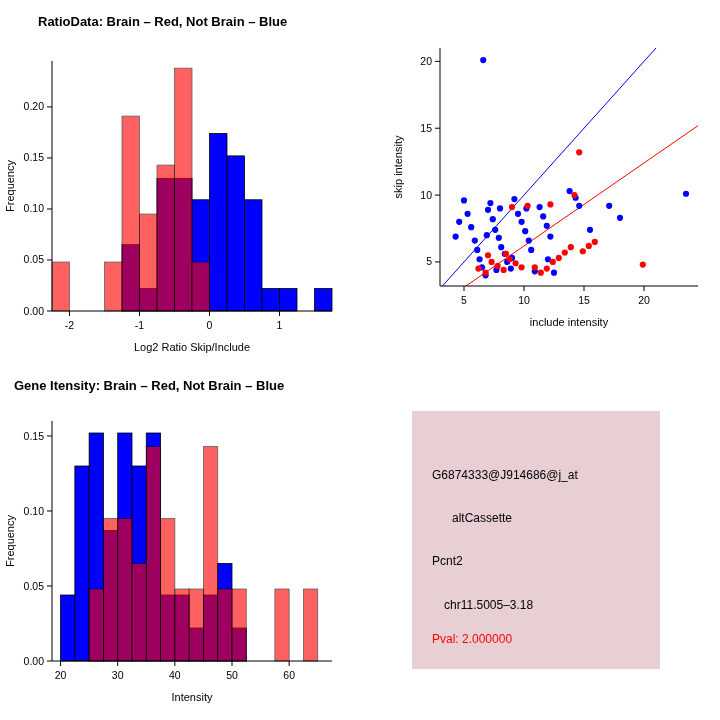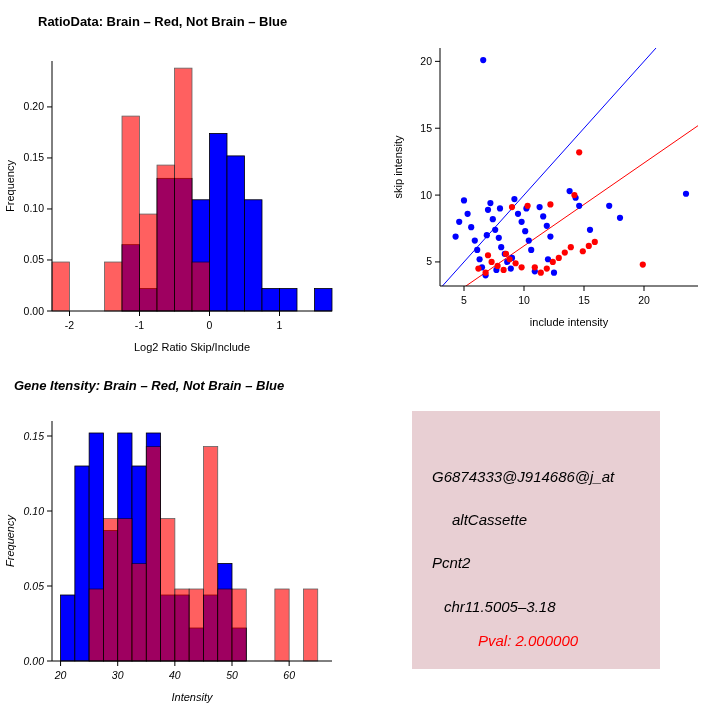--- a/index.html
+++ b/index.html
@@ -14,23 +14,23 @@
     font-size:13px;font-weight:bold;text-align:left;white-space:nowrap;
   }
   svg{display:block;overflow:visible;}
   text{font-family:"Liberation Sans", sans-serif;fill:#000;}
   .axlabel{font-size:11px;}
   .ticklabel{font-size:10.5px;}
   .infobox{
     position:absolute;background:#e8cfd3;
   }
   .infotext{
-    position:absolute;font-size:15px;white-space:nowrap;color:#000;font-style:italic;
-  }
-  .infotext.red{color:#ff0000;margin-left:46px;}
+    position:absolute;font-size:12px;white-space:nowrap;color:#000;
+  }
+  .infotext.red{color:#ff0000;}
 </style>
 </head>
 <body>
 
 <div id="root">
 
   <div class="panel" style="left:0px;top:14px;width:360px;height:350px;">
     <div class="ptitle" style="margin-left:38px;">RatioData: Brain – Red, Not Brain – Blue</div>
     <svg id="svg-hist-ratio" width="360" height="330">
         <g>
@@ -176,21 +176,21 @@
         <text x="52" y="184.57865168539325" text-anchor="end" class="ticklabel">10</text>
         <line x1="60" y1="114.22471910112358" x2="55" y2="114.22471910112358" stroke="#000" stroke-width="1"></line>
         <text x="52" y="117.72471910112358" text-anchor="end" class="ticklabel">15</text>
         <line x1="60" y1="47.37078651685394" x2="55" y2="47.37078651685394" stroke="#000" stroke-width="1"></line>
         <text x="52" y="50.87078651685394" text-anchor="end" class="ticklabel">20</text>
         <text x="189" y="312" text-anchor="middle" class="axlabel">include intensity</text>
         <text x="22" y="153" text-anchor="middle" class="axlabel" transform="rotate(-90 22 153)">skip intensity</text>
       </svg>
   </div>
 
-  <div class="panel" style="left:0px;top:378px;width:360px;height:340px;font-style:italic;">
+  <div class="panel" style="left:0px;top:378px;width:360px;height:340px;">
     <div class="ptitle" style="margin-left:14px;">Gene Itensity: Brain – Red, Not Brain – Blue</div>
     <svg id="svg-hist-int" width="360" height="320">
         <g>
           <rect x="60.57142857142857" y="202" width="14.285714285714292" height="66" fill="#0000ff" stroke="#000" stroke-width="0.8"></rect>
           <rect x="74.85714285714286" y="73" width="14.285714285714278" height="195" fill="#0000ff" stroke="#000" stroke-width="0.8"></rect>
           <rect x="89.14285714285714" y="40" width="14.285714285714292" height="228" fill="#0000ff" stroke="#000" stroke-width="0.8"></rect>
           <rect x="103.42857142857143" y="137.5" width="14.285714285714292" height="130.5" fill="#0000ff" stroke="#000" stroke-width="0.8"></rect>
           <rect x="117.71428571428572" y="40" width="14.285714285714278" height="228" fill="#0000ff" stroke="#000" stroke-width="0.8"></rect>
           <rect x="132" y="73" width="14.285714285714278" height="195" fill="#0000ff" stroke="#000" stroke-width="0.8"></rect>
           <rect x="146.28571428571428" y="40" width="14.285714285714278" height="228" fill="#0000ff" stroke="#000" stroke-width="0.8"></rect>

